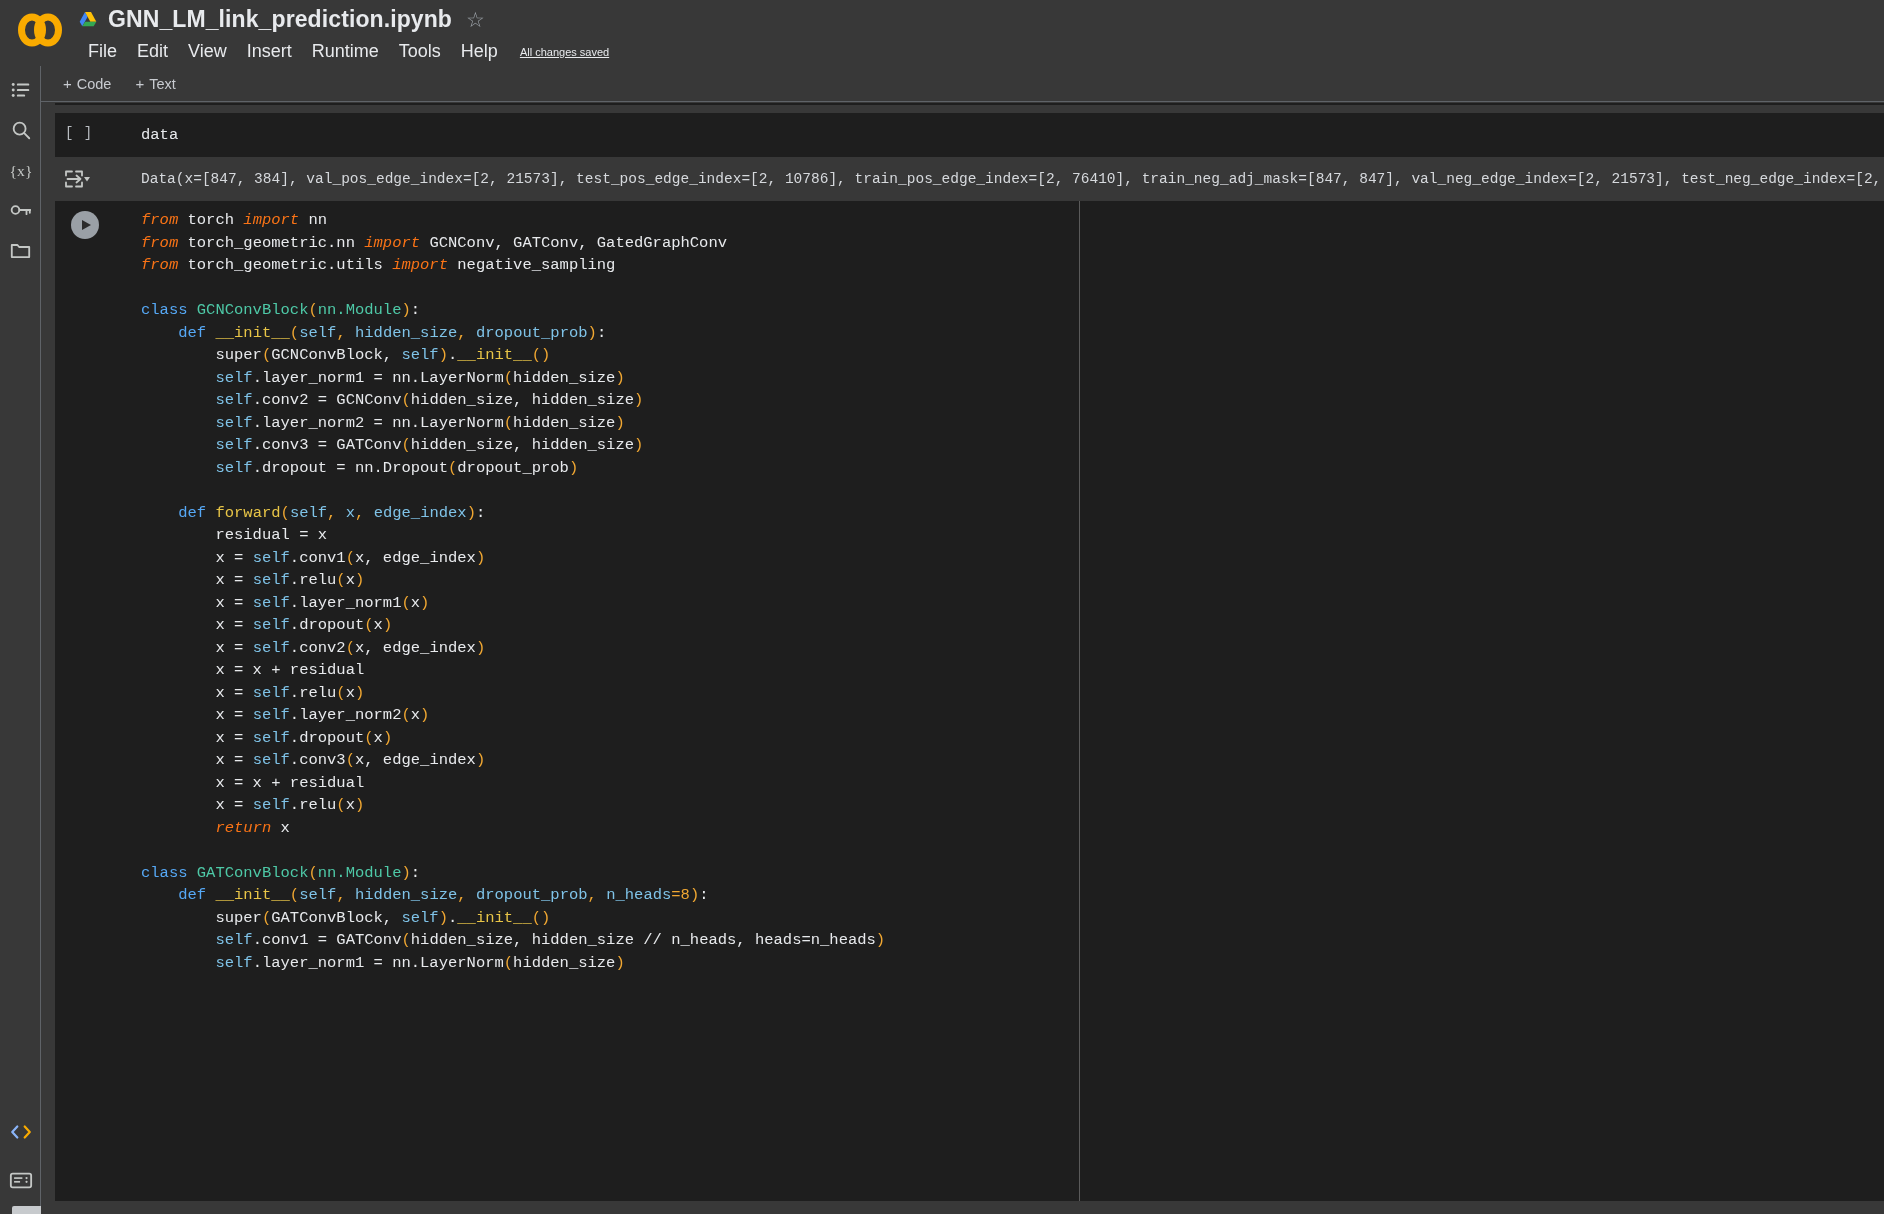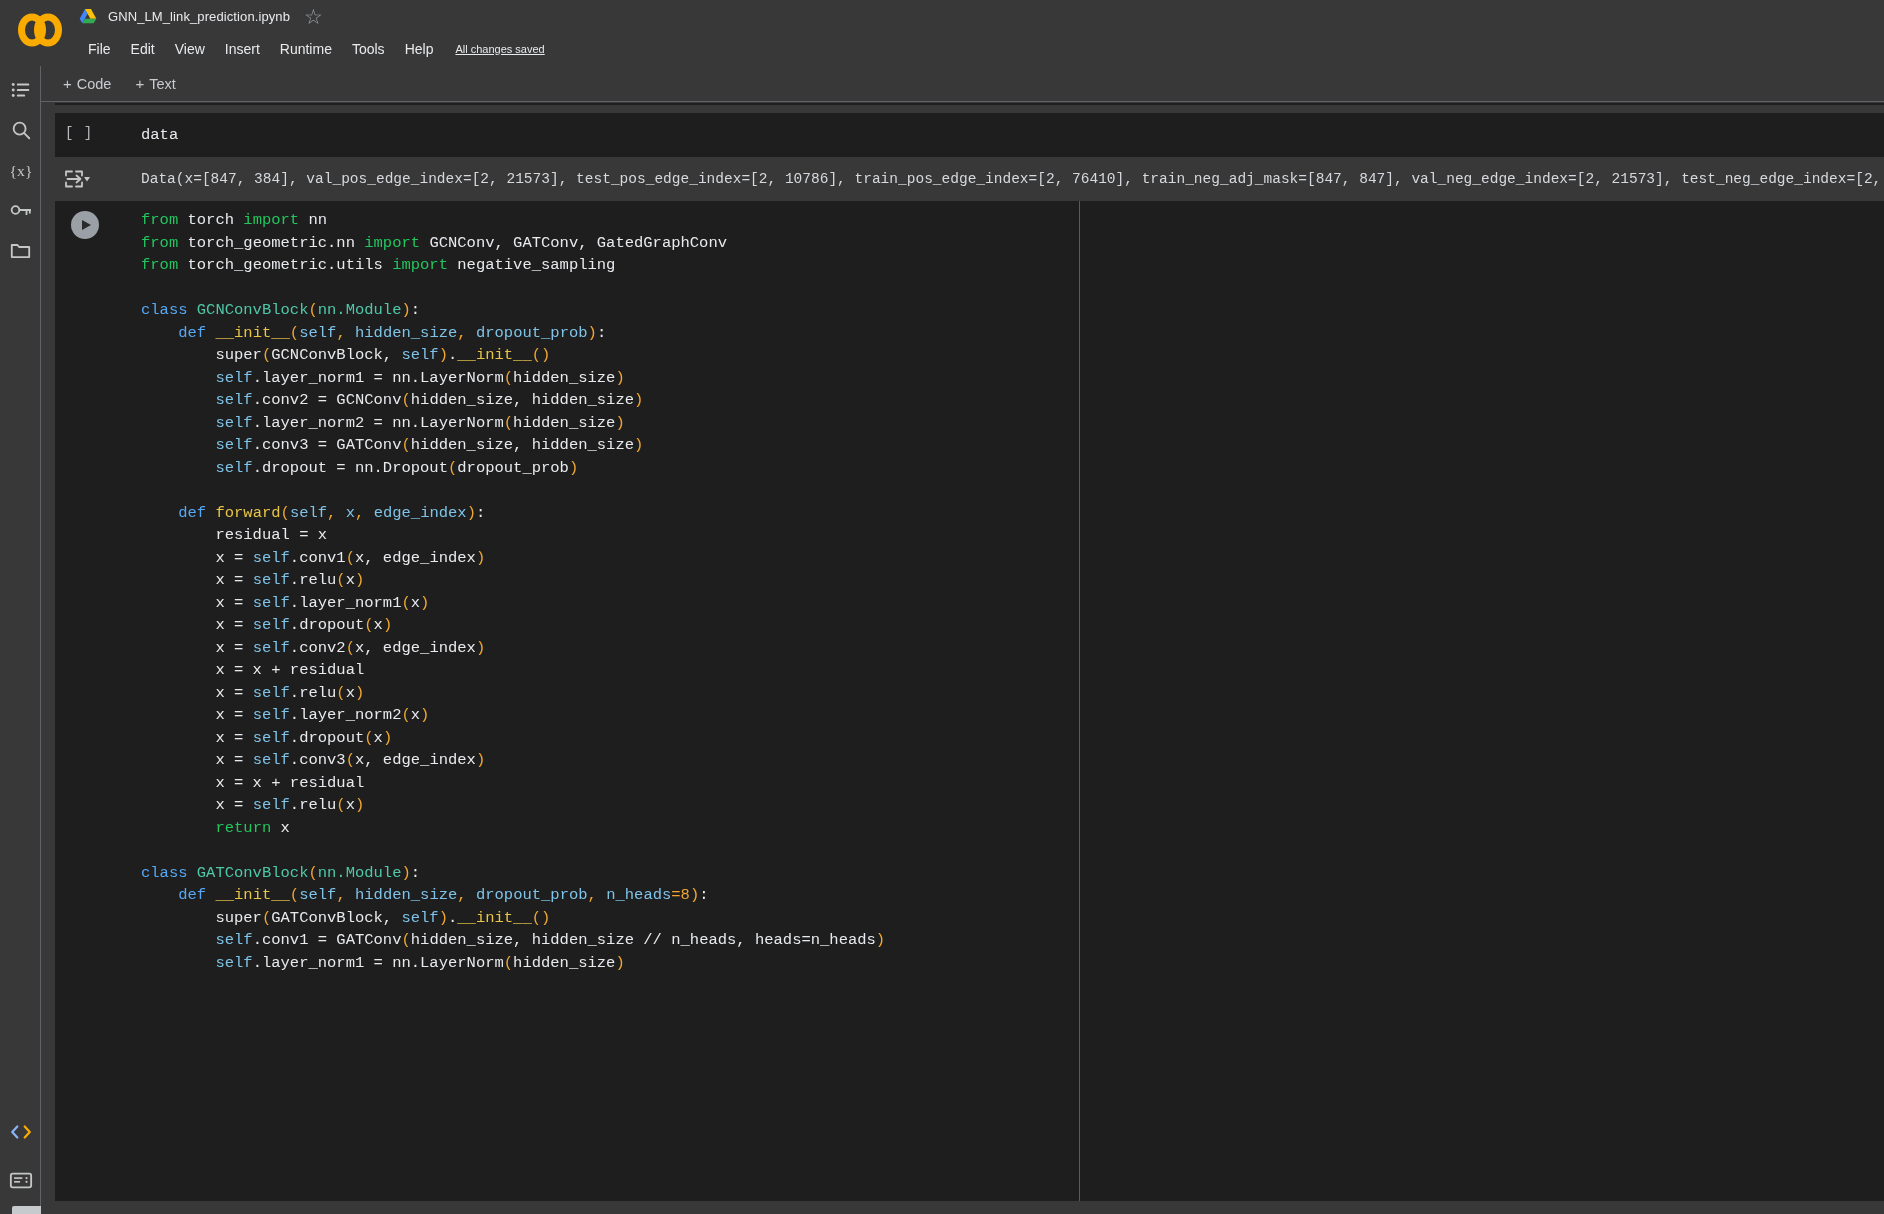--- a/index.html
+++ b/index.html
@@ -13,25 +13,25 @@
   .app{position:relative;width:1884px;height:1214px;}
 
   
   .header{height:66px;background:#383838;position:relative;}
   .logo{
     position:absolute;left:14px;top:8px;width:52px;height:44px;
   }
   .logo svg{display:block;}
   .title-row{position:absolute;left:78px;top:6px;display:flex;align-items:center;gap:10px;}
   .drive-icon{width:20px;height:20px;display:block;}
-  .nb-title{font-size:13px;color:#e8eaed;letter-spacing:.1px;}
+  .nb-title{font-size:23px;color:#e8eaed;letter-spacing:.1px;font-weight:bold;}
   .star{font-size:21px;color:#9aa0a6;line-height:1;cursor:pointer;margin-left:4px;}
   .menubar{position:absolute;left:78px;top:38px;display:flex;align-items:center;gap:0;}
   .menubar .mi{
-    font-size:14px;color:#e8eaed;padding:3px 10px;cursor:pointer;border-radius:4px;
+    font-size:18px;color:#e8eaed;padding:3px 10px;cursor:pointer;border-radius:4px;
   }
   .saved{
     font-size:11px;color:#e8eaed;margin-left:8px;text-decoration:underline;cursor:pointer;padding:3px 4px;
   }
 
   
   .toolbar{
     position:absolute;left:41px;top:66px;right:0;height:36px;
     background:#383838;display:flex;align-items:center;gap:8px;padding-left:14px;
     border-bottom:1px solid #5f6368;
@@ -102,21 +102,21 @@
     position:absolute;left:14px;top:56px;right:0;height:40px;background:#383838;
   }
   .out-icon{position:absolute;left:8px;top:9px;width:28px;height:22px;cursor:pointer;}
   .out-text{
     position:absolute;left:86px;top:10px;right:4px;
     font-family:"Liberation Mono", monospace;font-size:14.5px;line-height:20px;
     color:#d6d9dd;white-space:pre;
   }
 
   
-  .kw{color:#22c55e;}       
+  .kw{color:#f97316;font-style:italic;}       
   .kwb{color:#56a8f5;}      
   .cls{color:#4ec9a7;}      
   .fn{color:#e8c547;text-align:center;}       
   .self{color:#7fc3e8;margin-top:32px;}     
   .par{color:#f0a732;}      
   .pln{color:#e8eaed;}
   .num{color:#f0a732;}
 
   
   .bottom-artifact{

